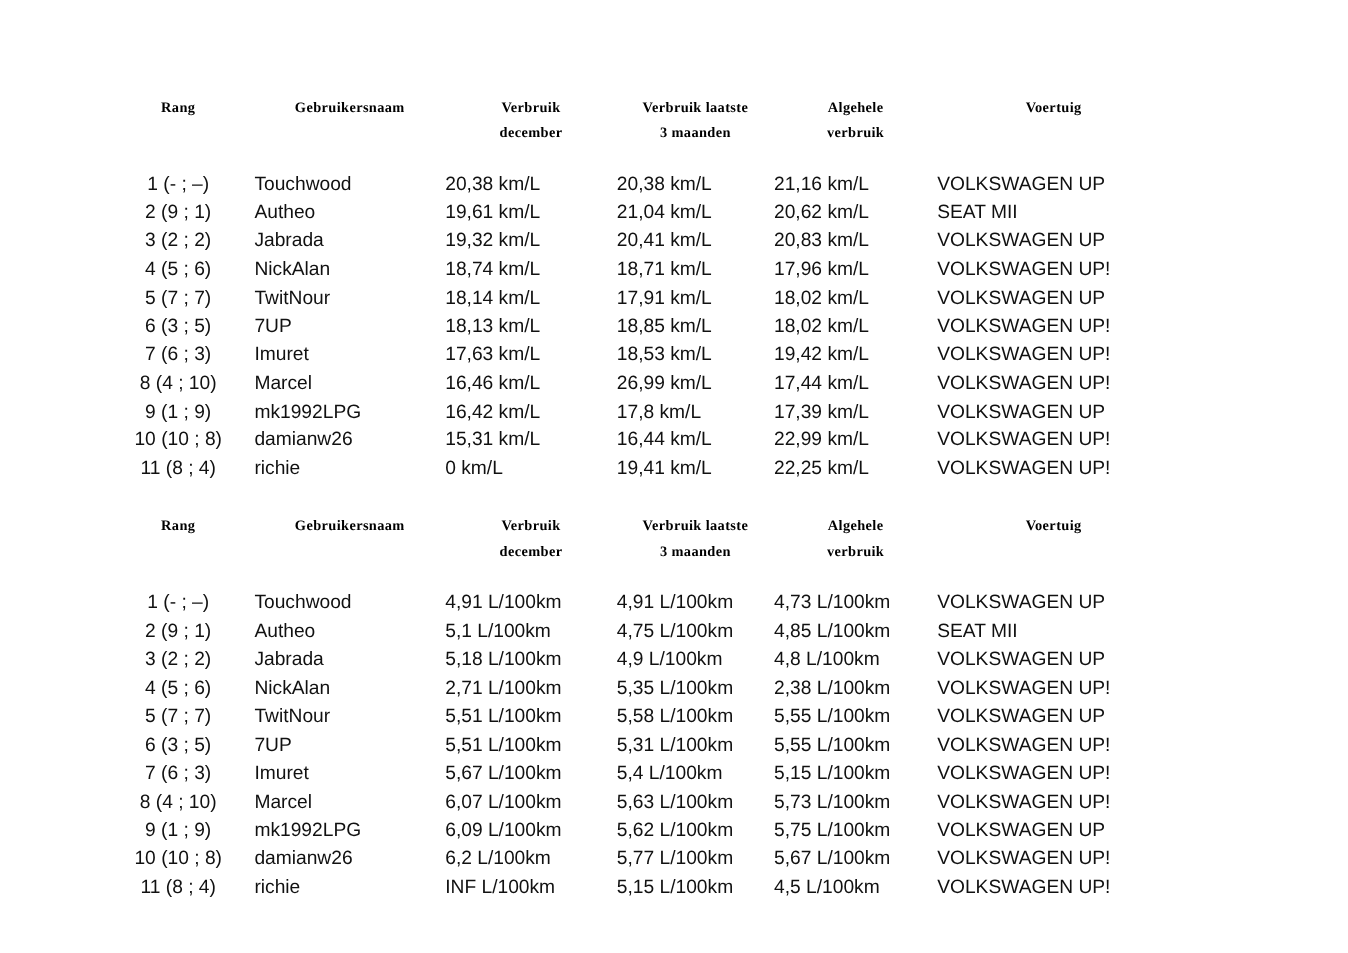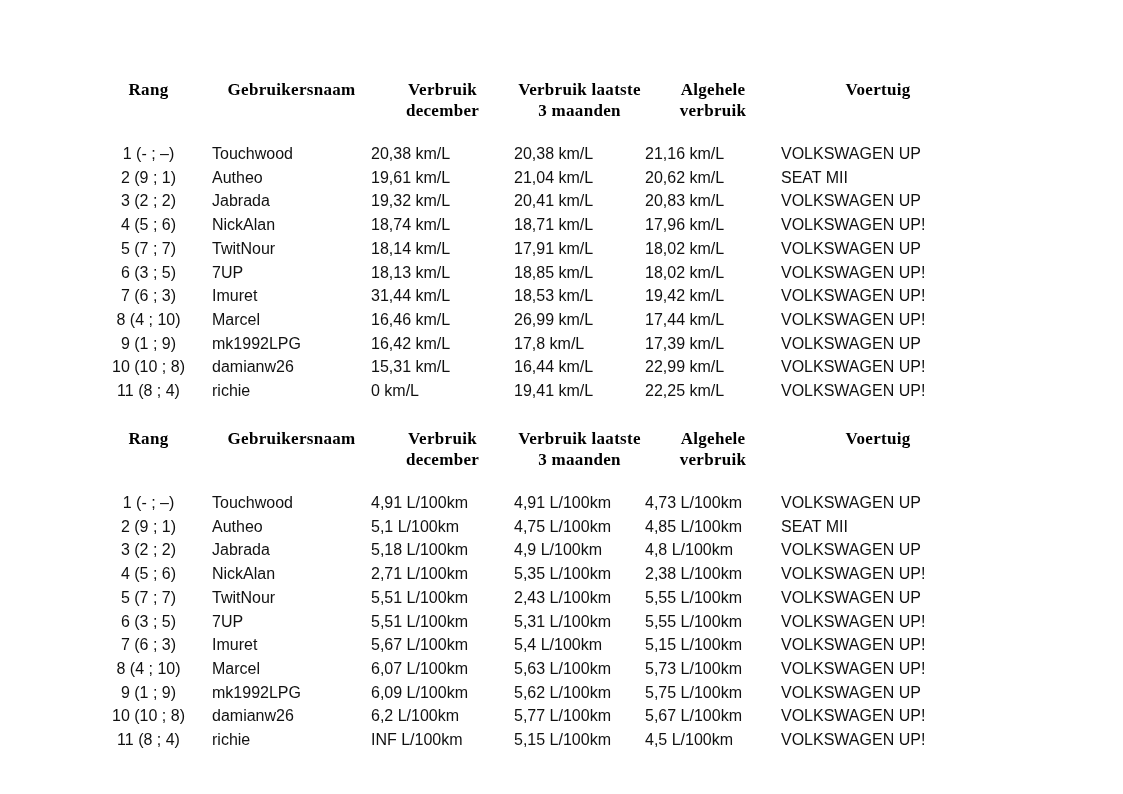--- a/index.html
+++ b/index.html
@@ -32,21 +32,21 @@
 
   col.c-rank    { width: 127px; }
   col.c-user    { width: 159px; }
   col.c-dec     { width: 143px; }
   col.c-last3   { width: 131px; }
   col.c-overall { width: 136px; }
   col.c-vehicle { width: 194px; }
 
   th {
     font-family: "Liberation Serif", serif;
-    font-size: 17px;
+    font-size: 12px;
     font-weight: bold;
     letter-spacing: 0.3px;
     color: #000000;
     text-align: center;
     vertical-align: top;
     padding: 0;
     white-space: nowrap;
   }
   th .hline { line-height: 21px; }
 
@@ -153,21 +153,21 @@
     <td class="c-rank">6 (3 ; 5)</td>
     <td class="c-user">7UP</td>
     <td class="c-dec">18,13 km/L</td>
     <td class="c-last3">18,85 km/L</td>
     <td class="c-overall">18,02 km/L</td>
     <td class="c-vehicle">VOLKSWAGEN UP!</td>
   </tr>
         <tr>
     <td class="c-rank">7 (6 ; 3)</td>
     <td class="c-user">Imuret</td>
-    <td class="c-dec">31,44 km/L</td>
+    <td class="c-dec">17,63 km/L</td>
     <td class="c-last3">18,53 km/L</td>
     <td class="c-overall">19,42 km/L</td>
     <td class="c-vehicle">VOLKSWAGEN UP!</td>
   </tr>
         <tr>
     <td class="c-rank">8 (4 ; 10)</td>
     <td class="c-user">Marcel</td>
     <td class="c-dec">16,46 km/L</td>
     <td class="c-last3">26,99 km/L</td>
     <td class="c-overall">17,44 km/L</td>
@@ -267,21 +267,21 @@
     <td class="c-user">NickAlan</td>
     <td class="c-dec">2,71 L/100km</td>
     <td class="c-last3">5,35 L/100km</td>
     <td class="c-overall">2,38 L/100km</td>
     <td class="c-vehicle">VOLKSWAGEN UP!</td>
   </tr>
         <tr>
     <td class="c-rank">5 (7 ; 7)</td>
     <td class="c-user">TwitNour</td>
     <td class="c-dec">5,51 L/100km</td>
-    <td class="c-last3">2,43 L/100km</td>
+    <td class="c-last3">5,58 L/100km</td>
     <td class="c-overall">5,55 L/100km</td>
     <td class="c-vehicle">VOLKSWAGEN UP</td>
   </tr>
         <tr>
     <td class="c-rank">6 (3 ; 5)</td>
     <td class="c-user">7UP</td>
     <td class="c-dec">5,51 L/100km</td>
     <td class="c-last3">5,31 L/100km</td>
     <td class="c-overall">5,55 L/100km</td>
     <td class="c-vehicle">VOLKSWAGEN UP!</td>

